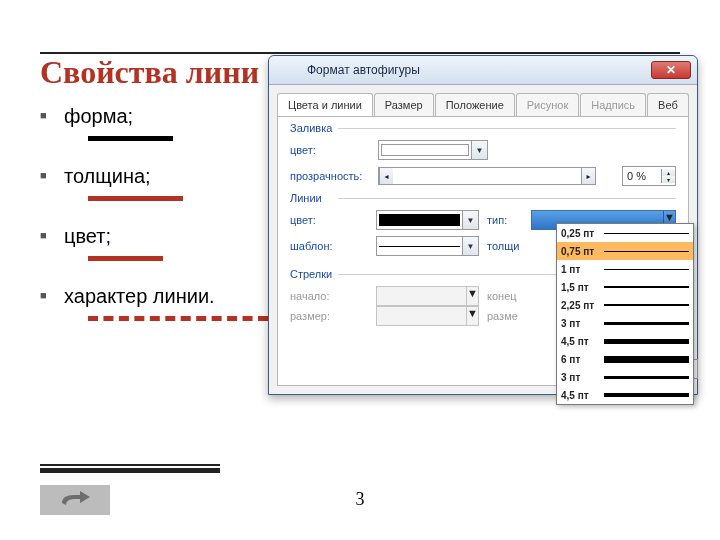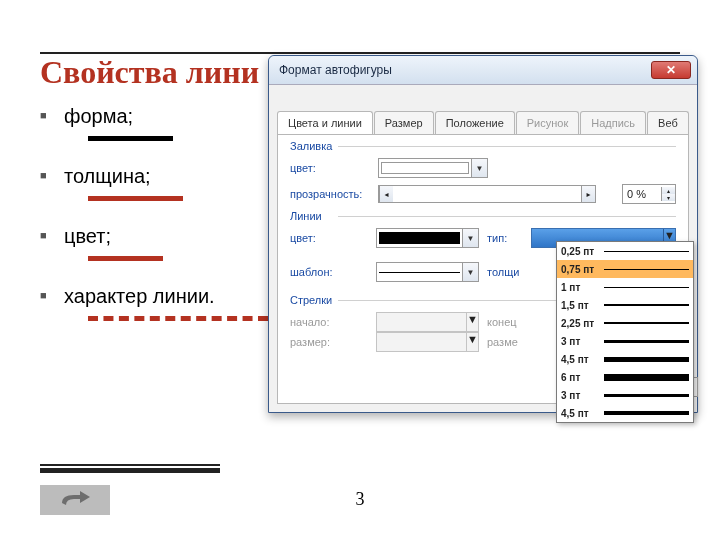--- a/index.html
+++ b/index.html
@@ -17,24 +17,24 @@
   .l4 { border-top: 5px dashed #b43221; width: 180px; }
   .footer-line { position: absolute; left: 40px; bottom: 68px; width: 180px; height: 8px; }
   .footer-line .a { height:2px; background:#222; margin-bottom:2px; }
   .footer-line .b { height:5px; background:#222; }
   .return { position:absolute; left:40px; bottom:25px; width:70px; height:30px; background:#bcbcbc; display:flex; align-items:center; justify-content:center; }
   .pagenum { position:absolute; left:50%; bottom:30px; transform:translateX(-50%); font-family: Georgia, serif; font-size:18px; color:#000; }
 
   
   .dialog { position:absolute; top:55px; left:268px; width:430px; background:linear-gradient(#e8eff7,#dfe7f1); border:1px solid #3a5a8a; border-radius:6px 6px 0 0; box-shadow:0 4px 10px rgba(0,0,0,.3); font-size:11px; color:#222; }
   .titlebar { height:28px; display:flex; align-items:center; padding:0 6px 0 10px; background:linear-gradient(#eef4fb,#d3e0ef); border-radius:6px 6px 0 0; }
-  .titlebar .t { flex:1; font-size:12px; color:#1a2a44; }
+  .titlebar .t { flex:1; font-size:12px; color:#1a2a44;margin-left:28px; }
   .closebtn { width:40px; height:18px; border-radius:3px; background:linear-gradient(#e07a74,#c63a31); border:1px solid #8a2720; display:flex; align-items:center; justify-content:center; color:#fff; font-weight:bold; font-size:12px; }
   .body { background:#f1f1f1; padding:8px; border-top:1px solid #aab; }
-  .tabs { display:flex; gap:2px;margin-top:18px; }
+  .tabs { display:flex; gap:2px; }
   .tab { padding:5px 10px; font-size:11px; border:1px solid #b7b7b7; border-bottom:none; background:#f5f5f5; color:#333; border-radius:3px 3px 0 0; margin-right:-1px; }
   .tab.active { background:#fff; position:relative; z-index:2; }
   .tab.disabled { color:#9a9a9a; }
   .panel { background:#fff; border:1px solid #b7b7b7; padding:1px 12px; min-height:270px; position:relative; }
   .grp-label { font-size:11px; color:#1a4aa3; margin:4px 0 6px; position:relative; }
   .grp-label::after { content:""; position:absolute; left:48px; right:0; top:50%; height:1px; background:#d0d0d0; }
   .row { display:flex; align-items:center; gap:6px; margin:6px 0; }
   .lbl { width:82px; color:#1a4aa3; font-size:11px; }
   .lbl.gray { color:#9a9a9a; }
   .combo { height:20px; border:1px solid #9a9a9a; background:#fff; display:flex; align-items:center; position:relative; }
@@ -151,21 +151,21 @@
             </div>
           </div>
           <div>
             <div class="lbl" style="width:40px">тип:</div>
             <div class="type-combo" style="display:flex">
               <div style="flex:1"></div>
               <div class="arrow">▼</div>
             </div>
           </div>
         </div>
-        <div class="half" style="margin-top:14px">
+        <div class="half" style="margin-top:6px">
           <div>
             <div class="lbl">шаблон:</div>
             <div class="combo" style="flex:1">
               <div class="line-sw"></div>
               <div class="arrow">▼</div>
             </div>
           </div>
           <div>
             <div class="lbl" style="width:40px">толщи</div>
           </div>

